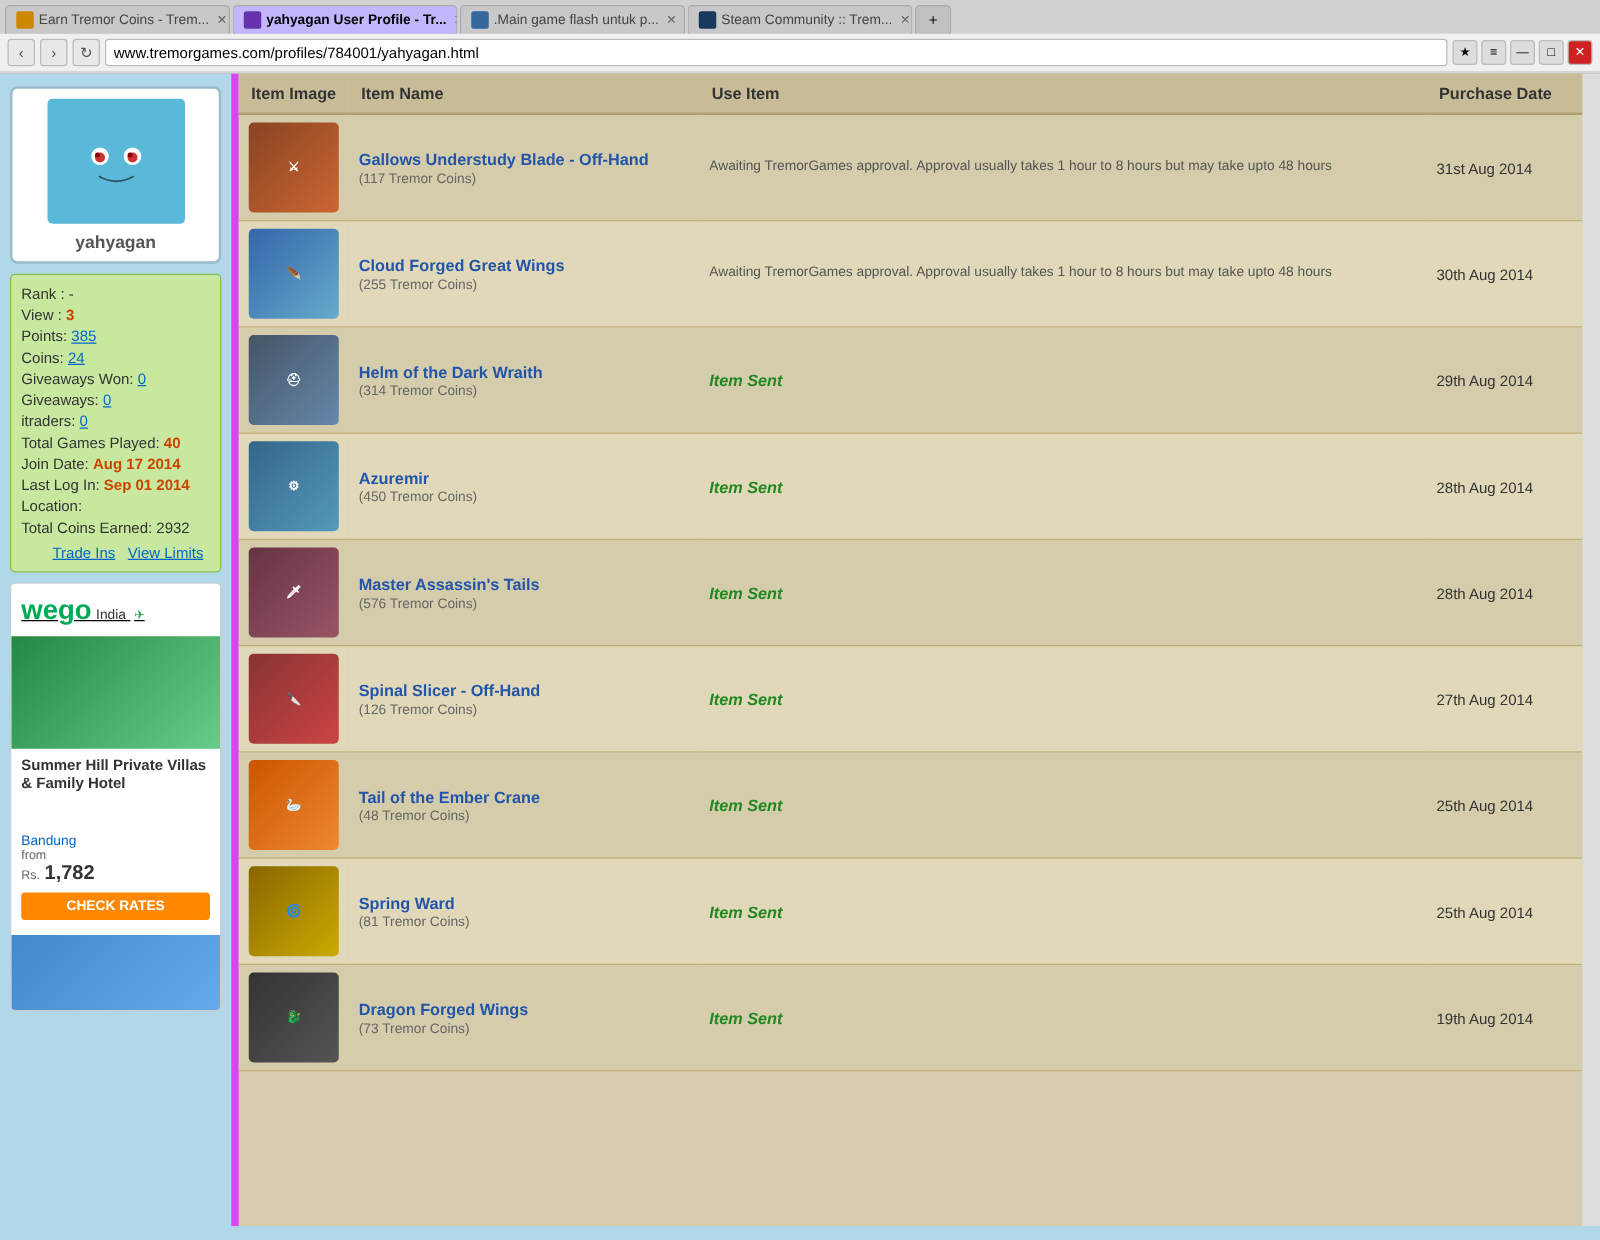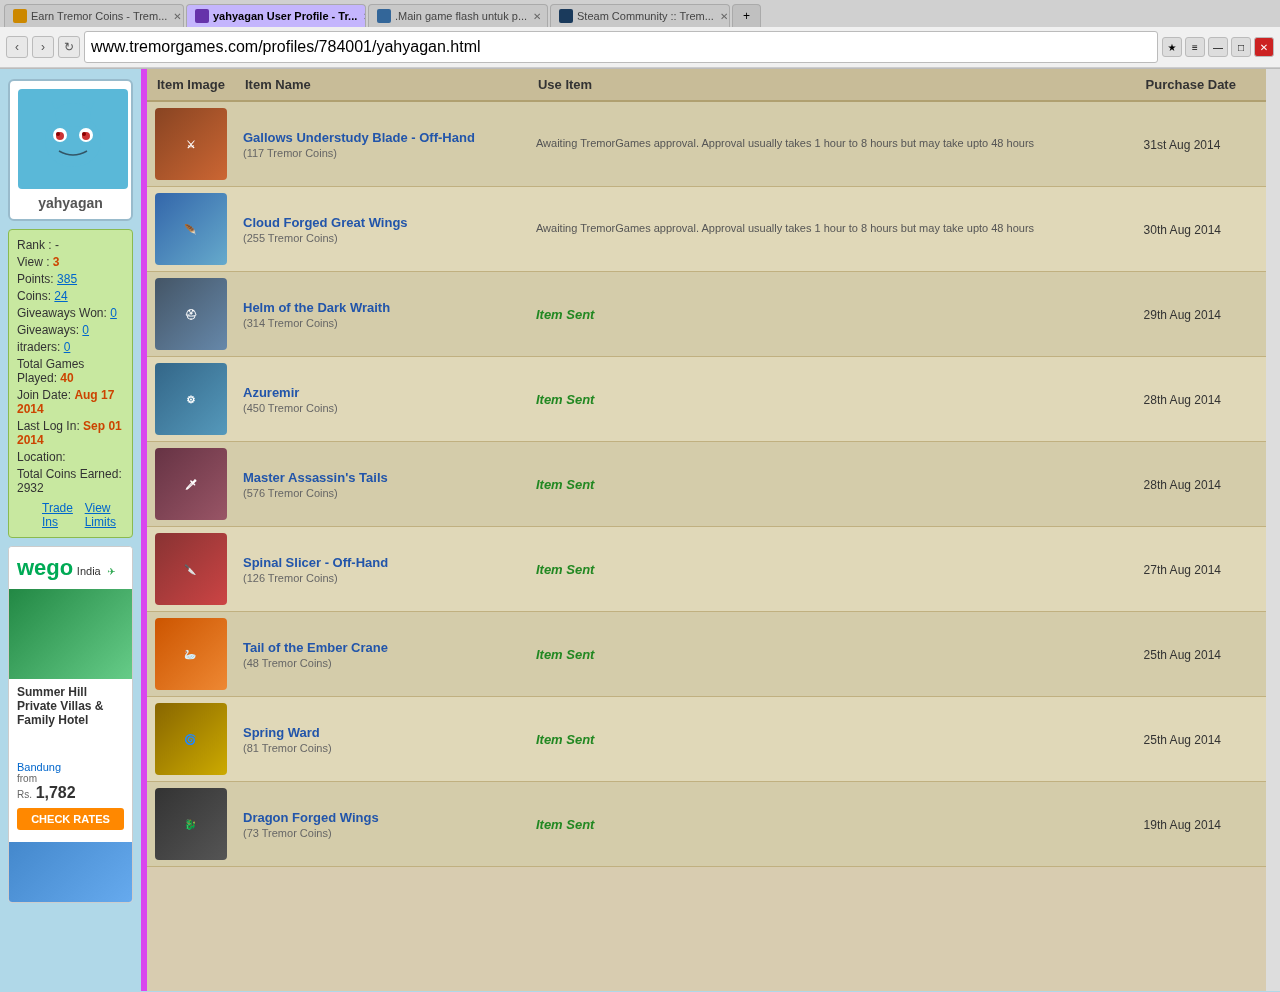--- a/index.html
+++ b/index.html
@@ -14,46 +14,46 @@
     .tab-favicon { width: 14px; height: 14px; border-radius: 2px; margin-right: 4px; display: inline-block; flex-shrink: 0; }
     .tab-close { margin-left: 6px; color: #666; font-size: 10px; cursor: pointer; }
     .tab-favicon-tremor { background: #cc8800; }
     .tab-favicon-yahoo { background: #6633aa; }
     .tab-favicon-main { background: #336699; }
     .tab-favicon-steam { background: #1a3a5c; }
     .new-tab { background: #c0c0c0; border: 1px solid #aaa; border-bottom: none; padding: 4px 10px; border-radius: 4px 4px 0 0; cursor: pointer; font-size: 12px; }
 
     .address-bar-row { display: flex; align-items: center; padding: 4px 6px; background: #f0f0f0; gap: 4px; border-bottom: 1px solid #ccc; }
     .nav-btn { width: 22px; height: 22px; border: 1px solid #bbb; border-radius: 3px; background: #e8e8e8; cursor: pointer; display: flex; align-items: center; justify-content: center; font-size: 12px; color: #555; }
-    .address-input { flex: 1; height: 32px; border: 1px solid #bbb; border-radius: 3px; padding: 0 6px; font-size: 16px; background: white; }
+    .address-input { flex: 1; height: 22px; border: 1px solid #bbb; border-radius: 3px; padding: 0 6px; font-size: 12px; background: white; }
     .toolbar-icons { display: flex; gap: 3px; }
     .toolbar-icon { width: 20px; height: 20px; border-radius: 3px; background: #ddd; border: 1px solid #bbb; cursor: pointer; display: flex; align-items: center; justify-content: center; font-size: 10px; }
 
     
     .page-wrapper { display: flex; background: #b0d8e8; min-height: calc(992px - 70px); }
 
     
-    .sidebar { width: 141px; flex-shrink: 0; padding: 10px 8px; }
+    .sidebar { width: 185px; flex-shrink: 0; padding: 10px 8px; }
     .avatar-box { background: white; border: 2px solid #9bc; border-radius: 6px; padding: 8px; text-align: center; margin-bottom: 8px; }
     .avatar-img { width: 110px; height: 100px; background: #5ab8d8; border-radius: 4px; margin: 0 auto 6px; display: flex; align-items: center; justify-content: center; overflow: hidden; }
     .avatar-svg { width: 80px; height: 80px; }
     .username { color: #555; font-size: 14px; font-weight: bold; }
 
     .stats-box { background: #c8e8a0; border: 1px solid #8aba50; border-radius: 4px; padding: 8px; margin-bottom: 8px; }
     .stat-row { margin-bottom: 3px; color: #333; font-size: 12px; }
     .stat-label { color: #333; }
     .stat-value { color: #cc4400; font-weight: bold; }
     .stat-link { color: #0066cc; text-decoration: underline; cursor: pointer; }
     .stat-value-plain { color: #333; }
 
     .links-row { display: flex; gap: 10px; margin-top: 6px; margin-left: 25px; }
     .sidebar-link { color: #0066cc; text-decoration: underline; font-size: 12px; cursor: pointer; }
 
     .ad-box { background: white; border: 1px solid #ccc; border-radius: 4px; overflow: hidden; }
-    .ad-logo { padding: 8px; background: white; }
+    .ad-logo { padding: 8px; background: white; text-decoration: underline; }
     .wego-logo { font-size: 22px; font-weight: bold; color: #00aa55; }
     .wego-sub { font-size: 11px; color: #333; }
     .ad-image { width: 100%; height: 90px; background: linear-gradient(135deg, #228844, #44aa66, #66cc88); }
     .ad-text { padding: 6px 8px; }
     .ad-hotel-name { font-weight: bold; font-size: 12px; color: #333; }
     .ad-location { color: #0066cc; font-size: 11px; margin-top: 34px; }
     .ad-from { font-size: 10px; color: #666; }
     .ad-price { font-size: 16px; font-weight: bold; color: #333; }
     .ad-btn { background: #ff8800; color: white; border: none; padding: 5px 10px; border-radius: 3px; font-size: 11px; font-weight: bold; cursor: pointer; width: 100%; margin: 6px 0; }
     .ad-image2 { width: 100%; height: 60px; background: linear-gradient(135deg, #4488cc, #66aaee); }

